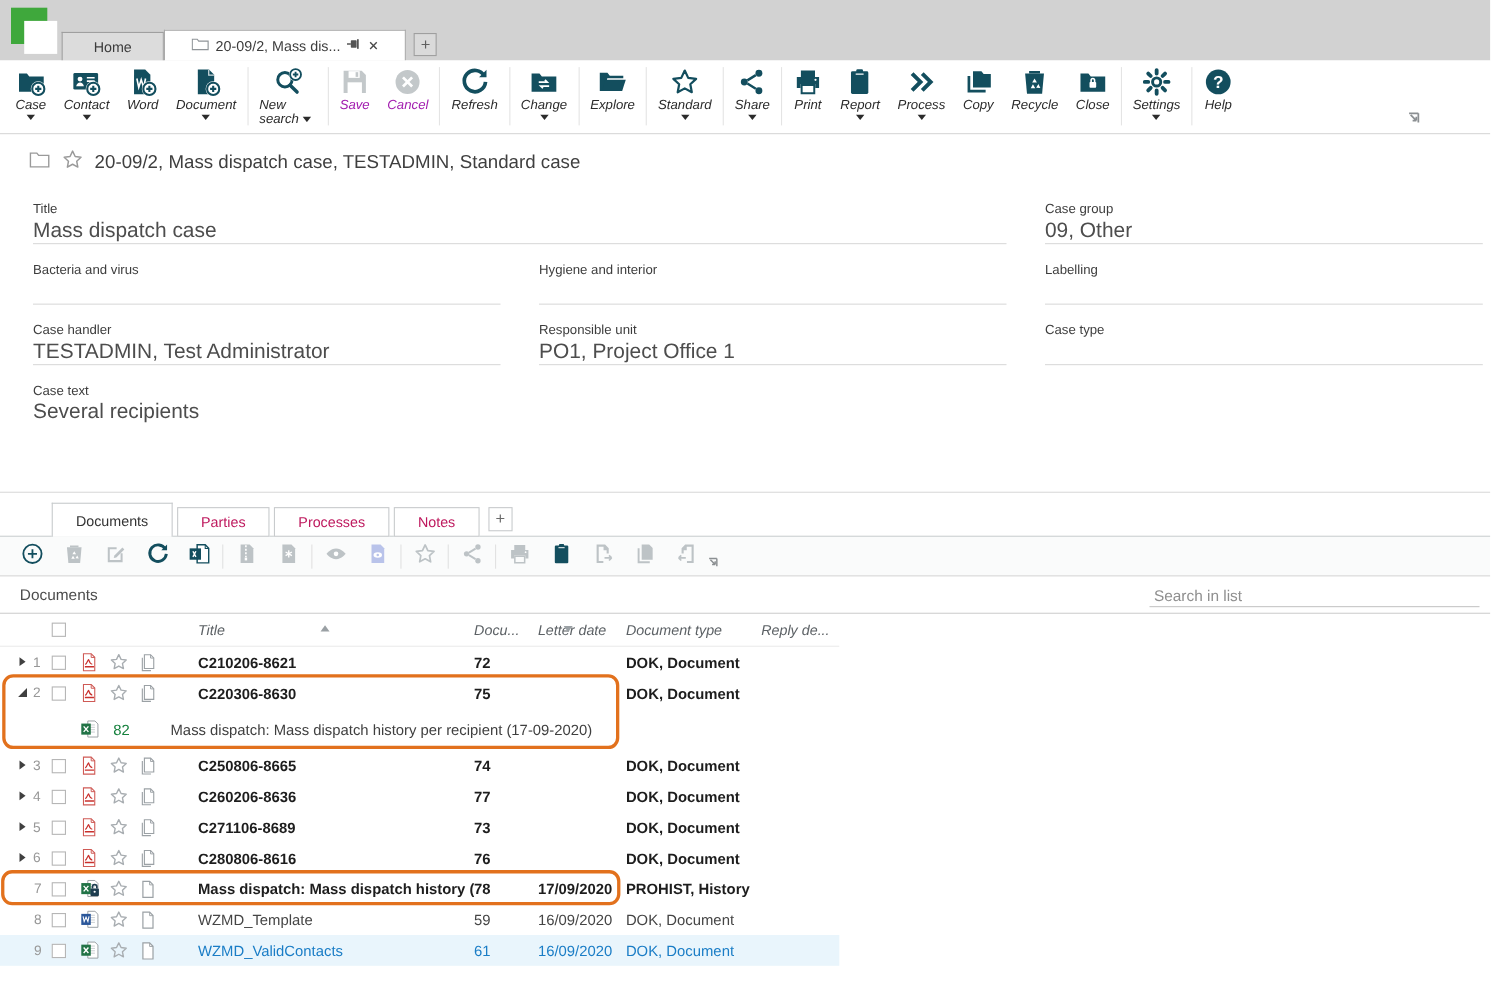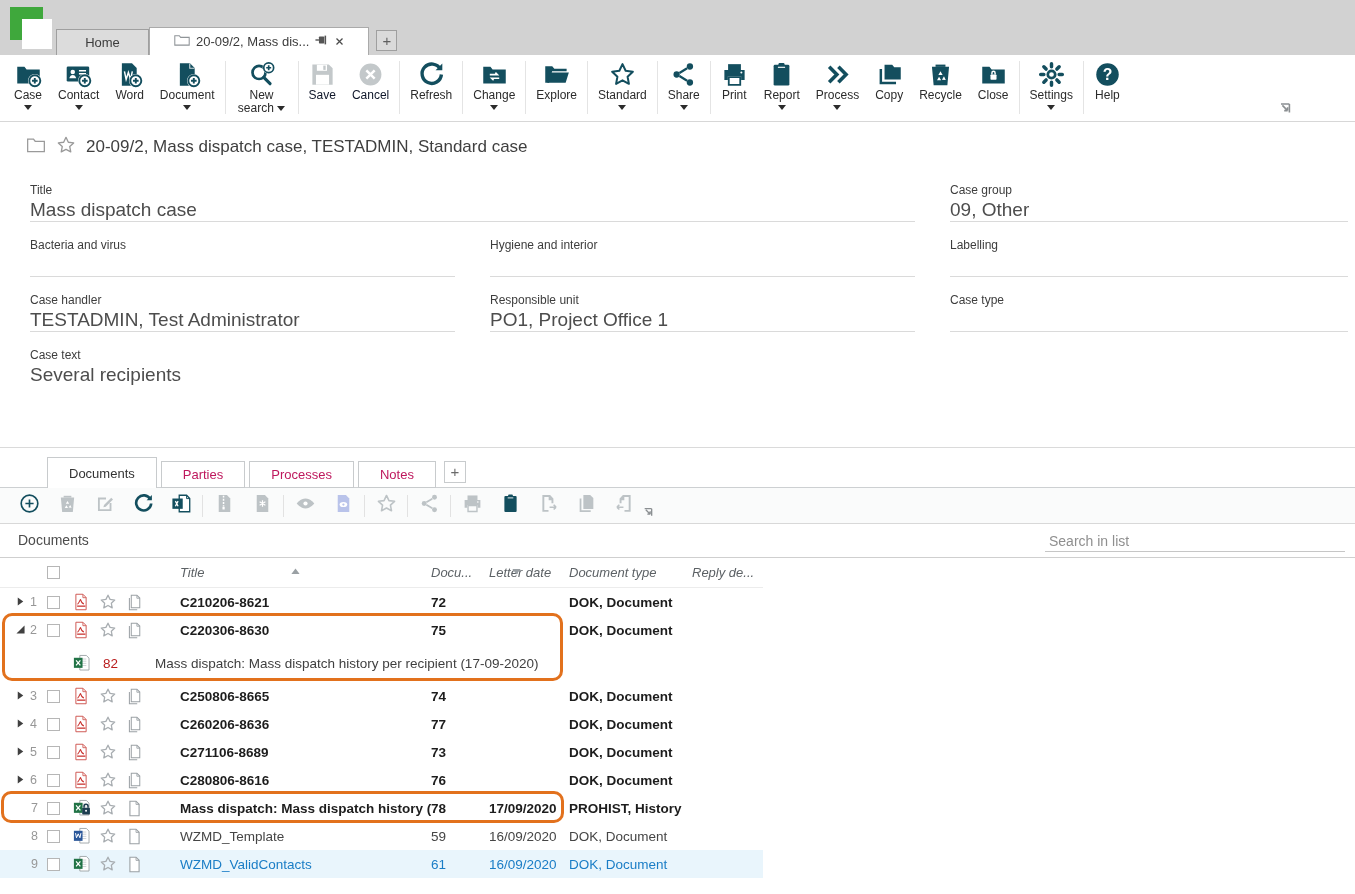--- a/index.html
+++ b/index.html
@@ -18,25 +18,25 @@
   .tab-active{height:28px;background:#fff;border:1px solid #aaa;border-bottom:none;display:flex;
     align-items:center;gap:6px;padding:0 24px;font-size:13px;color:#3c3c3c;}
   .tab-add{width:21px;height:21px;margin:0 0 4px 7px;border:1px solid #9f9f9f;background:#dadada;
     color:#5f5f5f;font-size:15px;line-height:19px;text-align:center;}
 
   
   .ribbon{position:absolute;top:55px;left:0;right:0;height:67px;border-bottom:1px solid #d7d7d7;
     background:#fff;display:flex;align-items:flex-start;padding:4px 0 0 6px;}
   .rbtn{display:flex;flex-direction:column;align-items:center;padding:1px 8px 0;}
   .ric{height:29px;display:flex;align-items:center;justify-content:center;color:#134e5e;}
-  .rlb{font-size:12px;color:#2b2b2b;line-height:13px;text-align:center;white-space:nowrap;}
+  .rlb{font-size:12px;color:#2b2b2b;line-height:13px;text-align:left;white-space:nowrap;font-style:italic;}
   .rlb.wrap{white-space:normal;width:52px;}
   .rcaret{margin-top:2px;color:#2b2b2b;height:5px;line-height:5px;}
   .rbtn.disabled .ric{color:#c3c8ca;}
-  .rbtn.disabled .rlb,.rbtn.disabled .rcaret{color:#0f172a;}
+  .rbtn.disabled .rlb,.rbtn.disabled .rcaret{color:#a21caf;}
   .rsep{width:1px;align-self:stretch;background:#e4e4e4;margin:2px 2px 7px;}
   .launcher{position:absolute;left:1279px;top:100px;color:#8b8f92;width:12px;height:12px;}
 
   
   .casehead{position:absolute;left:26px;top:135px;display:flex;align-items:center;gap:10px;}
   .ch-title{font-size:17px;color:#3f3f3f;}
 
   
   .form{position:absolute;left:30px;top:176px;width:1318px;display:grid;
     grid-template-columns:425px 425px 1fr;column-gap:35px;row-gap:9px;}
@@ -79,21 +79,21 @@
   .a-sort{left:291px;top:6px;}
   .a-filter{left:512px;top:6px;}
 
   
   .rows{position:absolute;left:0;top:588px;width:1355px;}
   .row{display:flex;align-items:center;height:28px;width:763px;font-size:13.5px;color:#454545;}
   .row.bold{font-weight:bold;color:#1d1d1d;}
   .row.selected{background:#e9f5fc;color:#1a7dc6;}
   .childrow{display:flex;align-items:center;height:38px;width:763px;font-size:13.5px;color:#3f3f3f;padding-left:73px;}
   .childrow .cic{width:30px;display:flex;align-items:center;}
-  .childrow .cnum{width:40px;margin-left:0;color:#b91c1c;}
+  .childrow .cnum{width:40px;margin-left:0;color:#15803d;}
   .childrow .ctitle{margin-left:12px;white-space:nowrap;}
   .cell-exp{width:44px;display:flex;align-items:center;padding-left:15px;gap:4px;}
   .expspace{width:12px;height:12px;display:inline-block;}
   .rnum{color:#979797;font-size:12.5px;font-weight:normal;}
   .cell-check{width:29px;}
   .cbx{width:13px;height:13px;border:1px solid #b6b6b6;background:#fff;margin-left:3px;}
   .cell-fic{width:26px;display:flex;align-items:center;}
   .cell-star{width:27px;display:flex;align-items:center;}
   .cell-pgs{width:54px;display:flex;align-items:center;}
   .cell-title{width:251px;overflow:hidden;white-space:nowrap;}

